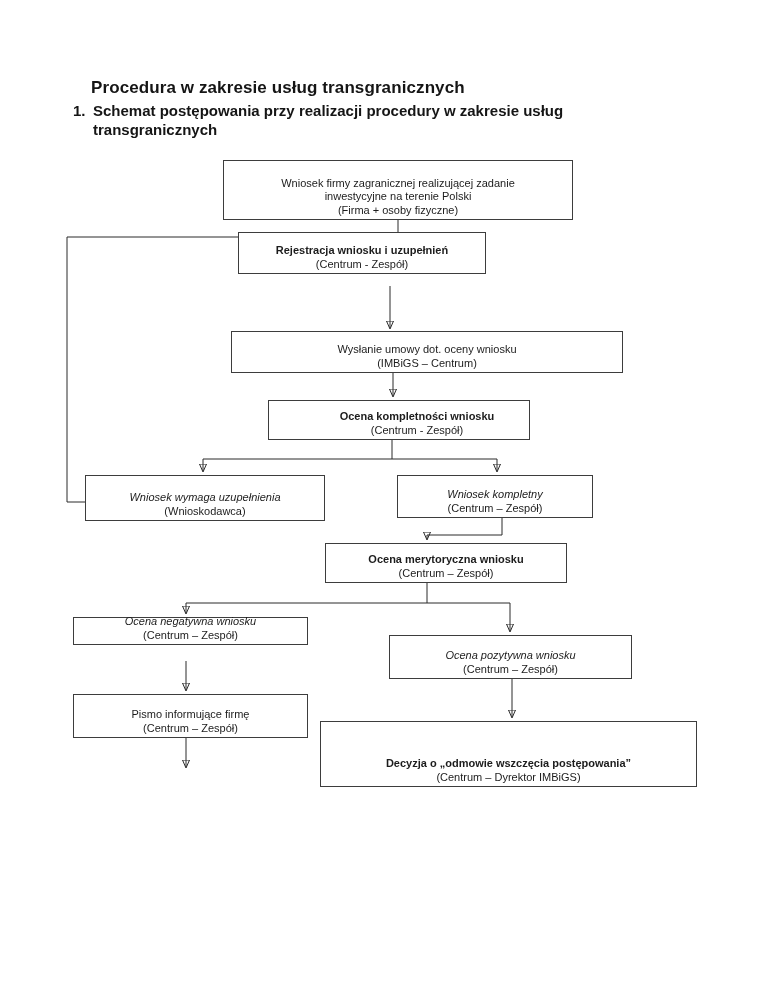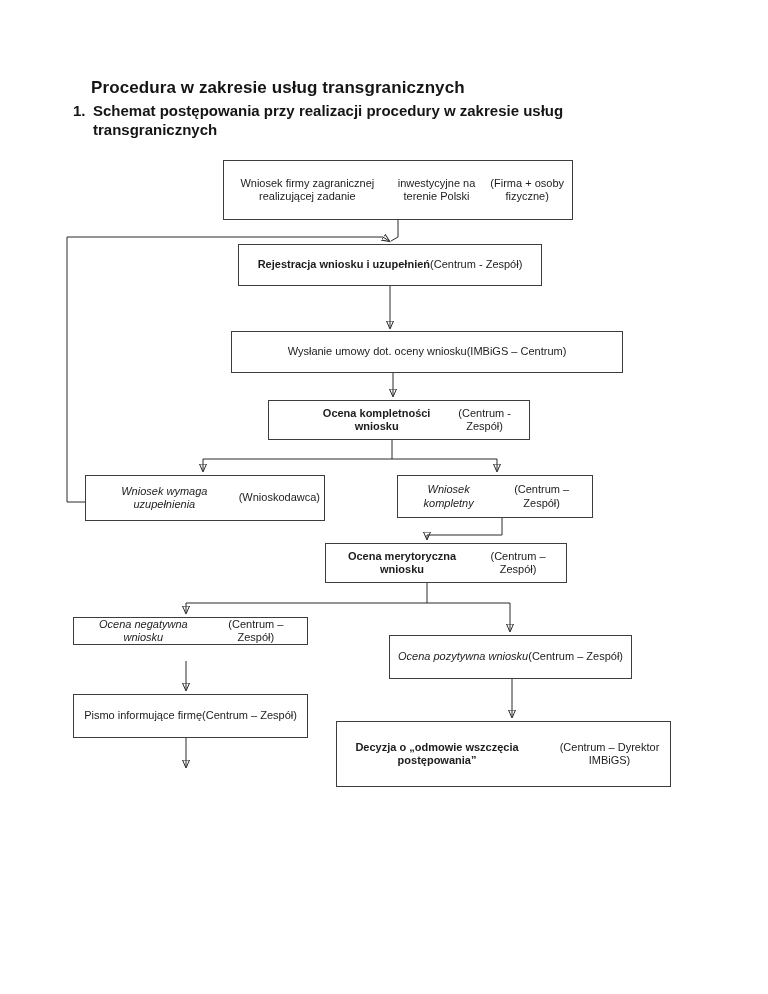--- a/index.html
+++ b/index.html
@@ -20,21 +20,21 @@
     position:absolute;left:73px;top:101px;width:660px;
     display:flex;font-size:15px;font-weight:bold;color:#151515;
     line-height:19px;
   }
   .section-heading .num{flex:0 0 20px;}
   .flow-box{
     position:absolute;
     box-sizing:border-box;
     border:1px solid #3d3d3d;
     background:#ffffff;
-    display:flex;flex-direction:row;justify-content:center;align-items:center;
+    display:flex;flex-direction:column;justify-content:flex-end;align-items:center;
     text-align:center;
     font-size:11px;line-height:13.5px;color:#1c1c1c;
     padding:2px 4px;
   }
   .flow-box .b{font-weight:bold;}
   .flow-box .i{font-style:italic;}
   .connectors{position:absolute;left:0;top:0;pointer-events:none;}
   .connectors path{fill:none;stroke:#2b2b2b;stroke-width:1;}
 </style>
 </head>
@@ -75,21 +75,21 @@
     <path d="M186,738 L186,767" marker-end="url(#arr)"></path>
     <path d="M512,679 L512,717" marker-end="url(#arr)"></path>
   </svg>
 
   <div class="flow-box" style="left:223px;top:160px;width:350px;height:60px;">
     <span>Wniosek firmy zagranicznej realizującej zadanie</span>
     <span>inwestycyjne na terenie Polski</span>
     <span>(Firma + osoby fizyczne)</span>
   </div>
 
-  <div class="flow-box" style="left:238px;top:244px;width:304px;height:42px;">
+  <div class="flow-box" style="left:238px;top:232px;width:248px;height:42px;">
     <span class="b">Rejestracja wniosku i uzupełnień</span>
     <span>(Centrum - Zespół)</span>
   </div>
 
   <div class="flow-box" style="left:231px;top:331px;width:392px;height:42px;">
     <span>Wysłanie umowy dot. oceny wniosku</span>
     <span>(IMBiGS – Centrum)</span>
   </div>
 
   <div class="flow-box" style="left:268px;top:400px;width:262px;height:40px;padding-left:40px;">
@@ -121,18 +121,18 @@
     <span class="i">Ocena pozytywna wniosku</span>
     <span>(Centrum – Zespół)</span>
   </div>
 
   <div class="flow-box" style="left:73px;top:694px;width:235px;height:44px;">
     <span>Pismo informujące firmę</span>
     <span>(Centrum – Zespół)</span>
   </div>
 
 
-  <div class="flow-box" style="left:336px;top:721px;width:335px;height:66px;gap:20px;">
+  <div class="flow-box" style="left:320px;top:721px;width:377px;height:66px;">
     <span class="b">Decyzja o „odmowie wszczęcia postępowania”</span>
     <span>(Centrum – Dyrektor IMBiGS)</span>
   </div>
 
 </div>
 
 </body></html>

